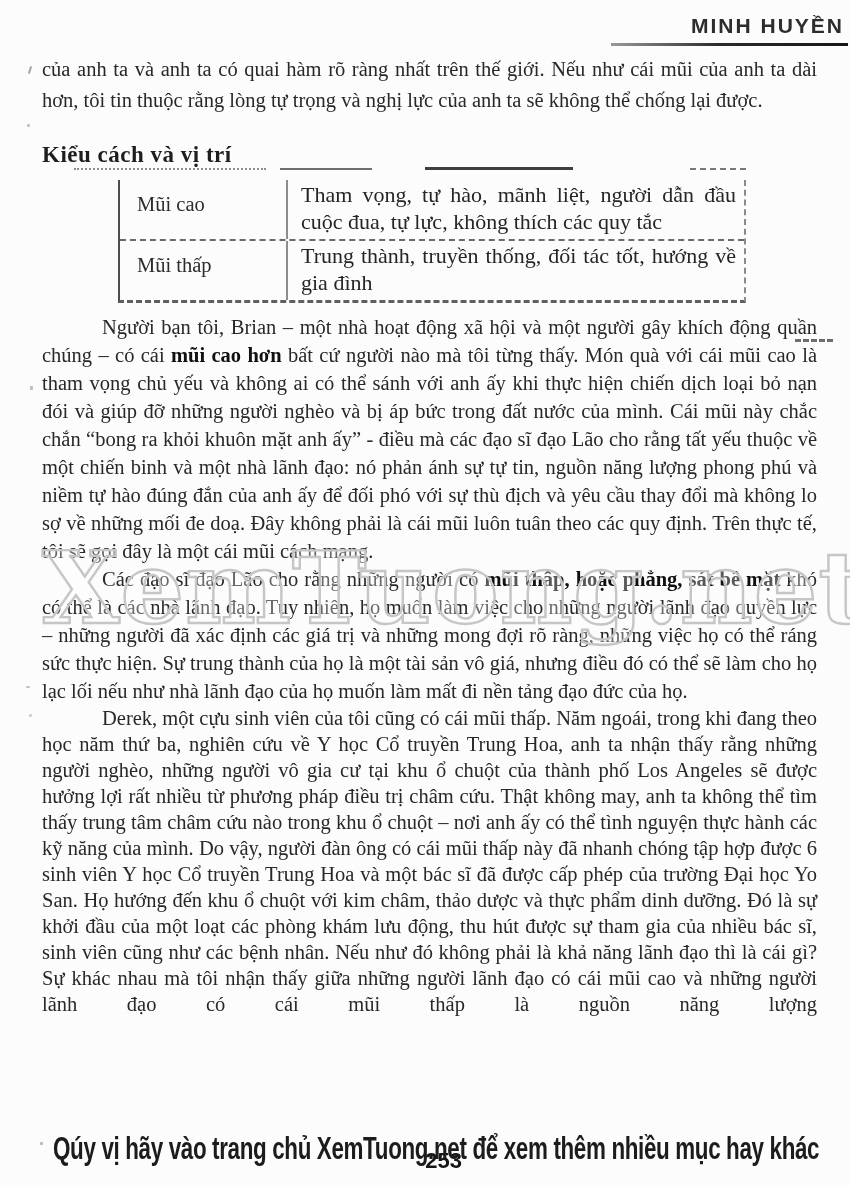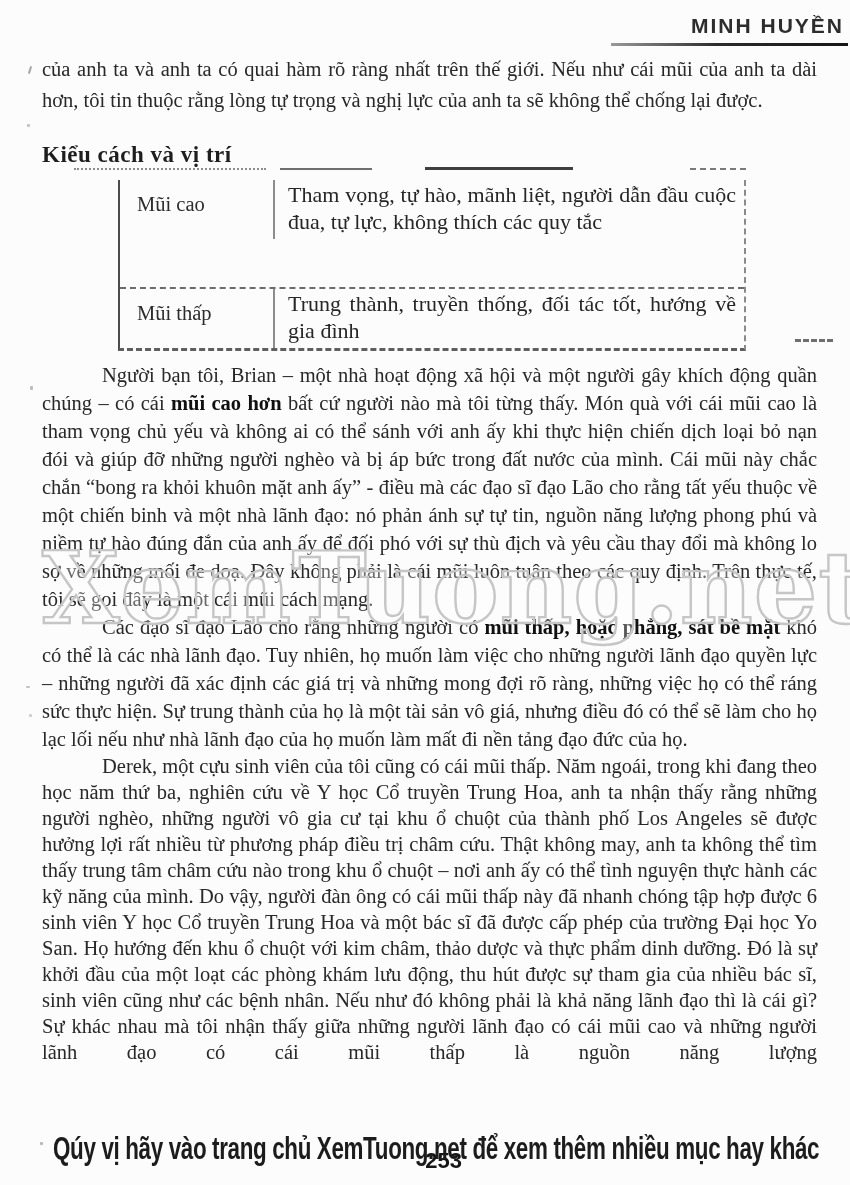--- a/index.html
+++ b/index.html
@@ -39,22 +39,22 @@
   .useg.u1{left:32px;  width:192px; border-bottom:2px dotted #8c8c8c;}
   .useg.u2{left:238px; width:92px;  border-bottom:2px solid #6f6f6f;}
   .useg.u3{left:383px; width:148px; border-bottom:3px solid #3f3f3f;}
   .useg.u4{left:648px; width:56px;  border-bottom:2px dashed #7a7a7a;}
   
   .traits-table{
     margin-top:8px; margin-left:76px; width:628px; box-sizing:border-box;
     border-left:2px solid #4c4c4c; border-right:2px dashed #8a8a8a;
     border-bottom:3px dashed #5f5f5f;
   }
-  .trow{display:flex; min-height:55px;}
-  .trow + .trow{border-top:2px dashed #6b6b6b;margin-top:48px;}
+  .trow{display:flex; min-height:55px;gap:13px;}
+  .trow + .trow{border-top:2px dashed #6b6b6b;}
   .tlabel{
     width:153px; flex:0 0 153px; padding:13px 0 0 17px; box-sizing:border-box;
     font-size:20.5px; color:#2c2c2c;
   }
   .tdesc{
     flex:1; border-left:2px solid #8d8d8d; padding:1px 8px 4px 13px;
     font-size:22px; line-height:27px; text-align:justify; color:#262626;
   }
   .tbl-extra-dash{position:absolute; left:795px; top:339px; width:38px; height:0; border-bottom:3px dashed #6f6f6f;}
   

